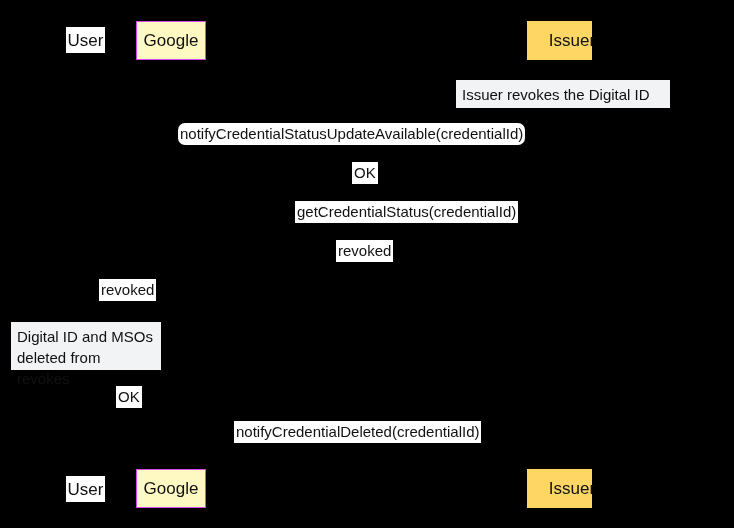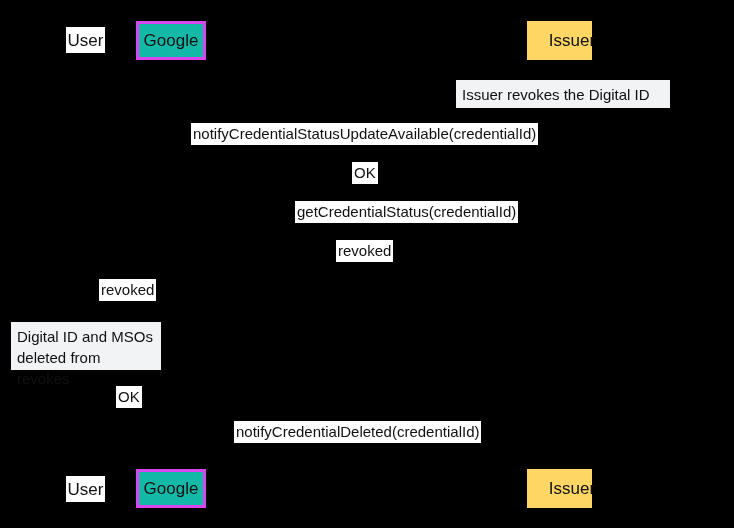--- a/index.html
+++ b/index.html
@@ -56,22 +56,22 @@
     line-height: 1;
     color: #111111;
     white-space: nowrap;
   }
   .participant.plain {
     background: #ffffff;
     padding: 2px 1px;
     border: 0;
   }
   .participant.green {
-    background: #14b8a6;
-    border: 3px solid #d946ef;
+    background: #fef9c3;
+    border: 1px solid #d946ef;
   }
   .participant.yellow {
     background: #fdd663;
     border: 1px solid #fdd663;
     padding-left: 25px;
   }
 
   
   .msg-label {
     position: absolute;
@@ -148,21 +148,21 @@
 
   <div class="participant yellow" style="left:527px; top:469px; width:65px; height:39px;">
     <span>Issuer</span>
   </div>
 
   <div class="note" style="left:456px; top:80px; width:214px; height:28px;">Issuer revokes the Digital ID</div>
 
   <div class="note" style="left:11px; top:322px; width:150px; height:48px;">Digital ID and MSOs
 deleted from revokes</div>
 
-  <div class="msg-label" style="left:191px; top:123px;">notifyCredentialStatusUpdateAvailable(credentialId)</div>
+  <div class="msg-label" style="left:178px; top:123px;border-radius:7px;">notifyCredentialStatusUpdateAvailable(credentialId)</div>
 
   <div class="msg-label" style="left:352px; top:162px;">OK</div>
 
   <div class="msg-label" style="left:262px; top:201px;margin-left:33px;">getCredentialStatus(credentialId)</div>
 
   <div class="msg-label" style="left:336px; top:240px;">revoked</div>
 
   <div class="msg-label" style="left:99px; top:279px;">revoked</div>
 
   <div class="msg-label" style="left:116px; top:386px;">OK</div>

